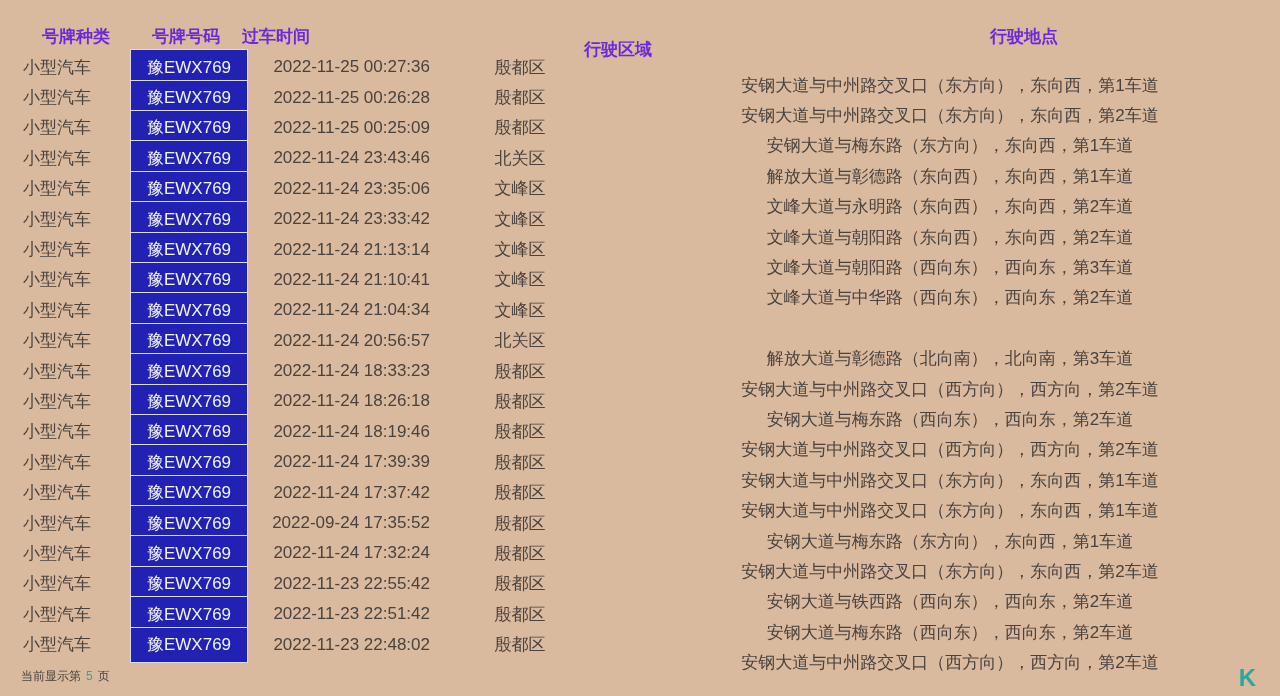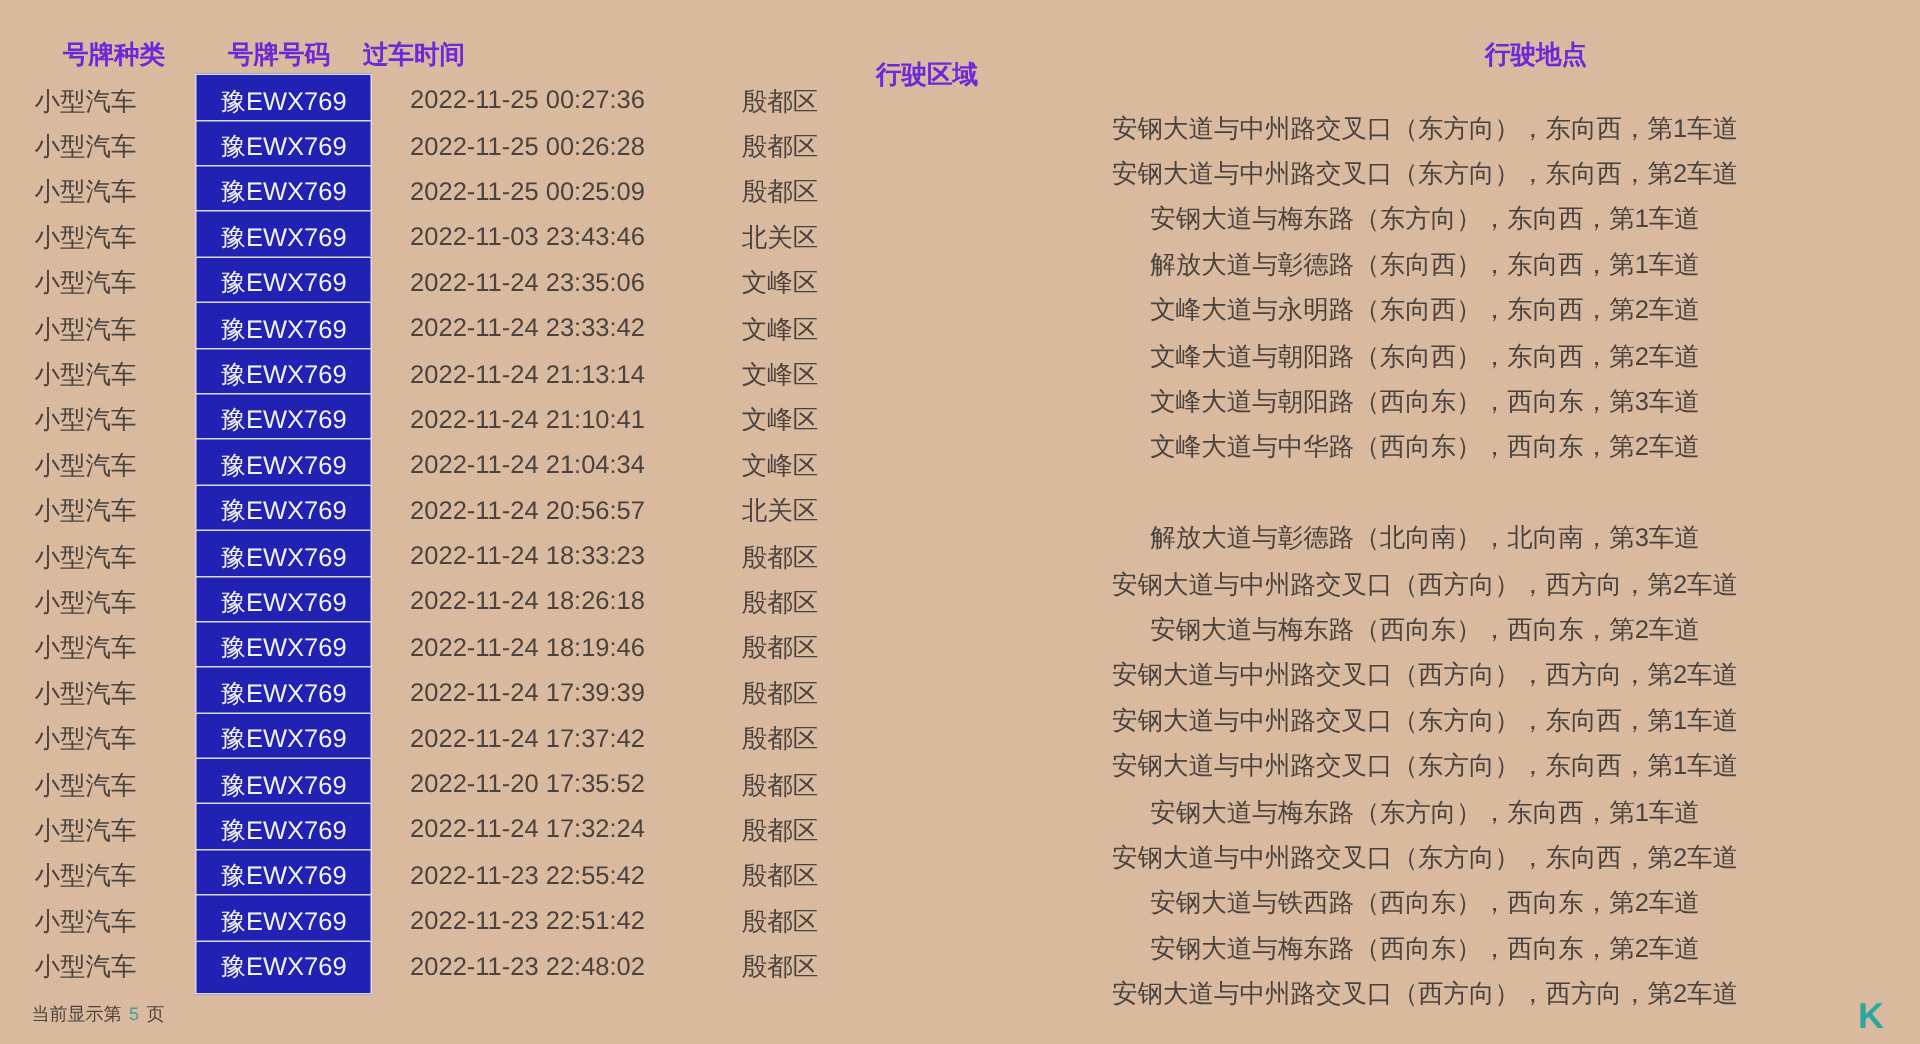--- a/index.html
+++ b/index.html
@@ -104,21 +104,21 @@
     <div class="c3">2022-11-25 00:25:09</div>
     <div class="c4">殷都区</div>
     <div class="c5">安钢大道与梅东路（东方向），东向西，第1车道</div>
   </div>
 
   <div class="row">
     <div class="c1">小型汽车</div>
     <div class="c2">
       <div class="plate-badge">豫EWX769</div>
     </div>
-    <div class="c3">2022-11-03 23:43:46</div>
+    <div class="c3">2022-11-24 23:43:46</div>
     <div class="c4">北关区</div>
     <div class="c5">解放大道与彰德路（东向西），东向西，第1车道</div>
   </div>
 
   <div class="row">
     <div class="c1">小型汽车</div>
     <div class="c2">
       <div class="plate-badge">豫EWX769</div>
     </div>
     <div class="c3">2022-11-24 23:35:06</div>
@@ -223,21 +223,21 @@
     <div class="c3">2022-11-24 17:37:42</div>
     <div class="c4">殷都区</div>
     <div class="c5">安钢大道与中州路交叉口（东方向），东向西，第1车道</div>
   </div>
 
   <div class="row">
     <div class="c1">小型汽车</div>
     <div class="c2">
       <div class="plate-badge">豫EWX769</div>
     </div>
-    <div class="c3">2022-11-20 17:35:52</div>
+    <div class="c3">2022-09-24 17:35:52</div>
     <div class="c4">殷都区</div>
     <div class="c5">安钢大道与梅东路（东方向），东向西，第1车道</div>
   </div>
 
   <div class="row">
     <div class="c1">小型汽车</div>
     <div class="c2">
       <div class="plate-badge">豫EWX769</div>
     </div>
     <div class="c3">2022-11-24 17:32:24</div>

